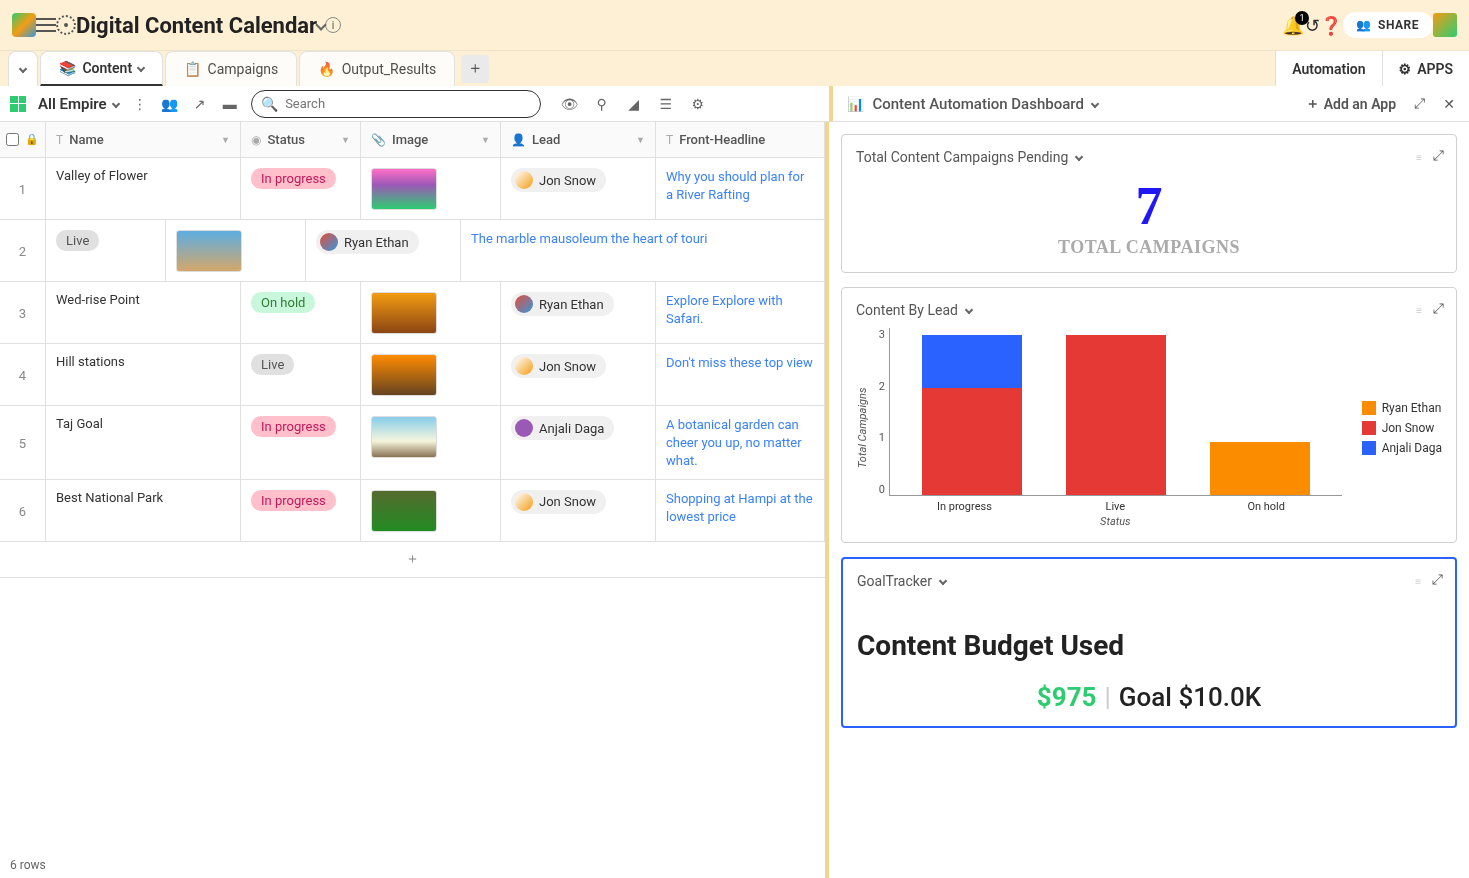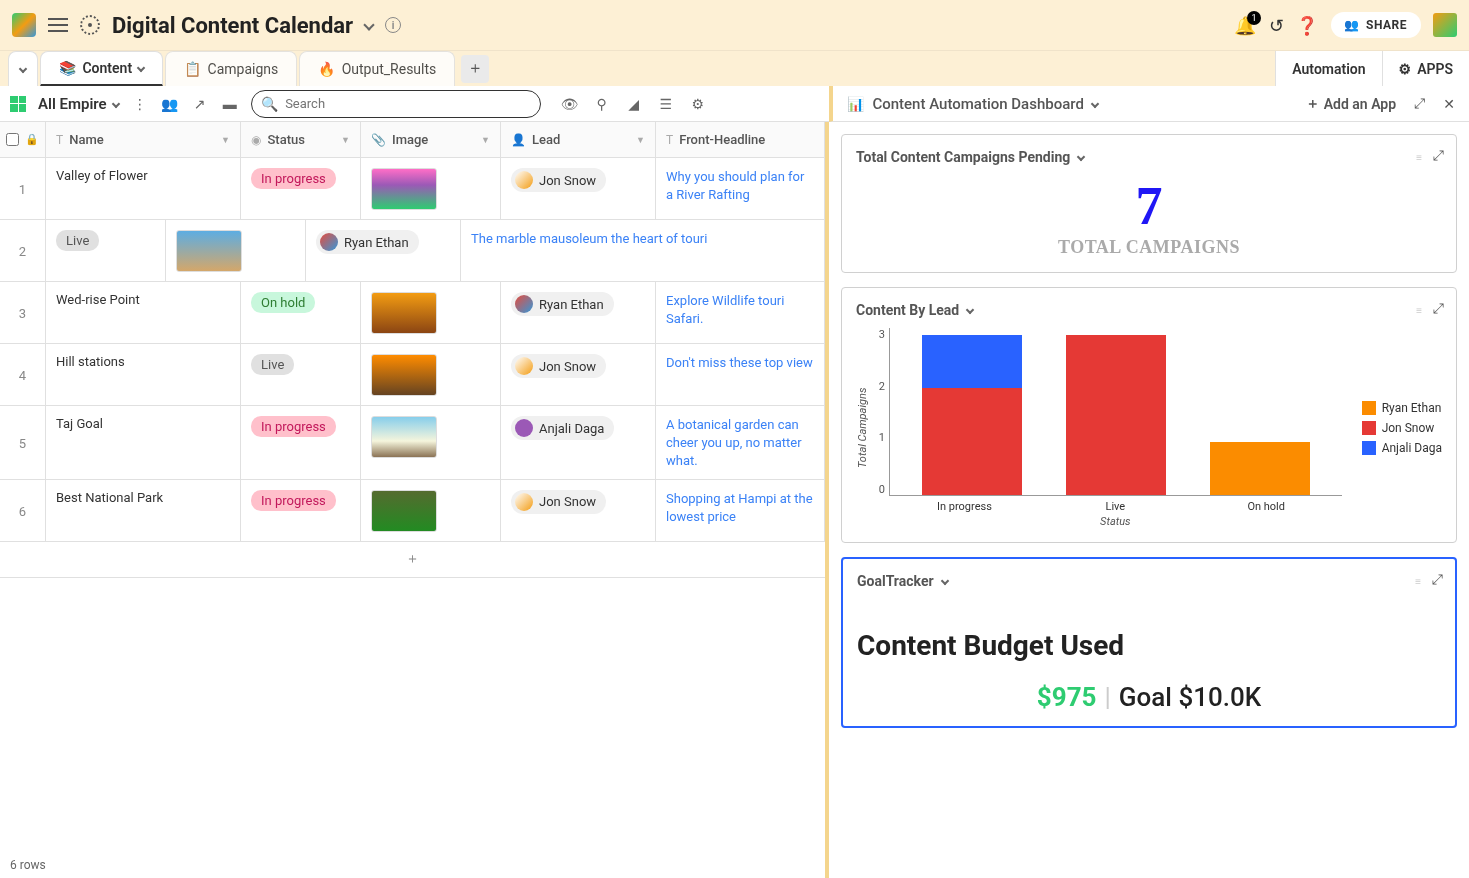--- a/index.html
+++ b/index.html
@@ -1,19 +1,19 @@
 <!DOCTYPE html>
 <html><head>
 <meta charset="utf-8">
 <style>
 * { margin: 0; padding: 0; box-sizing: border-box; font-family: -apple-system, BlinkMacSystemFont, "Segoe UI", Roboto, sans-serif; }
 body { background: #fff; color: #333; font-size: 14px; overflow: hidden; }
 
 
-.top-header { height: 50px; background: #fdf0d5; display: flex; align-items: center; padding: 0 12px; gap: 12px; }
+.top-header { height: 50px; background: #fdf0d5; display: flex; align-items: center; padding: 0 12px; }
 .logo { width: 24px; height: 24px; background: linear-gradient(135deg,#2ecc71,#f39c12,#3498db); border-radius: 4px; }
 .hamburger { width: 20px; cursor: pointer; }
 .hamburger div { height: 2px; background: #555; margin: 4px 0; }
 .target-icon { width: 20px; height: 20px; border: 2px dotted #555; border-radius: 50%; position: relative; }
 .target-icon::after { content:''; position:absolute; top:50%; left:50%; width:4px; height:4px; background:#555; border-radius:50%; transform:translate(-50%,-50%); }
 .page-title { font-size: 22px; font-weight: 700; color: #222; }
 .chevron-down { border: solid #666; border-width: 0 2px 2px 0; padding: 3px; transform: rotate(45deg); display: inline-block; }
 .chevron-down.sm { padding: 2px; }
 .info-icon { width: 16px; height: 16px; border: 1.5px solid #888; border-radius: 50%; display: flex; align-items: center; justify-content: center; font-size: 10px; color: #888; font-weight: bold; }
 .header-spacer { flex: 1; }
@@ -92,21 +92,21 @@
 .avatar.ryan { background: linear-gradient(135deg,#e74c3c,#3498db); }
 .avatar.anjali { background: #9b59b6; }
 .headline-text { font-size: 13px; line-height: 1.4; color: #3b82f6; }
 .add-row { height: 36px; display: flex; align-items: center; justify-content: center; color: #888; cursor: pointer; border-bottom: 1px solid #e0e0e0; }
 .footer-bar { position: absolute; bottom: 0; left: 0; font-size: 12px; color: #666; padding: 6px 10px; }
 
 
 .dash-card { border: 1px solid #d0d0d0; border-radius: 4px; margin-bottom: 14px; padding: 14px; position: relative; }
 .dash-card.selected { border: 2px solid #2962ff; }
 .dash-card-header { display: flex; align-items: center; gap: 8px; margin-bottom: 10px; color: #555; font-size: 14px; }
-.dash-card-title { font-weight: 700; }
+.dash-card-title { font-weight: 400; }
 .dash-drag { color: #ccc; font-size: 10px; }
 .dash-expand { position: absolute; top: 12px; right: 12px; color: #555; cursor: pointer; }
 .big-number { font-size: 54px; font-weight: 700; color: #2017f5; text-align: center; font-family: Georgia, serif; }
 .big-label { text-align: center; font-size: 18px; font-weight: 600; color: #aaa; letter-spacing: 0.5px; font-family: Georgia, serif; }
 
 
 .chart-area { display: flex; height: 200px; margin-top: 10px; }
 .y-axis-label { writing-mode: vertical-rl; transform: rotate(180deg); font-size: 11px; font-style: italic; color: #555; text-align: center; }
 .chart-body { flex: 1; display: flex; flex-direction: column; }
 .chart-grid { flex: 1; display: flex; position: relative; }
@@ -285,21 +285,21 @@
     <div class="col col-status">
             <span class="status-pill status-on-hold">On hold</span>
           </div>
     <div class="col col-image">
             <div class="thumb sunset"></div>
           </div>
     <div class="col col-lead">
             <span class="lead-chip"><span class="avatar ryan"></span>Ryan Ethan</span>
           </div>
     <div class="col col-headline">
-            <div class="headline-text">Explore Wildlife touri Safari.</div>
+            <div class="headline-text">Explore Explore with Safari.</div>
           </div>
         </div>
         <div class="grid-row">
     <div class="col col-num">4</div>
     <div class="col col-name">Hill stations</div>
     <div class="col col-status">
             <span class="status-pill status-live">Live</span>
           </div>
     <div class="col col-image">
             <div class="thumb sunset2"></div>

